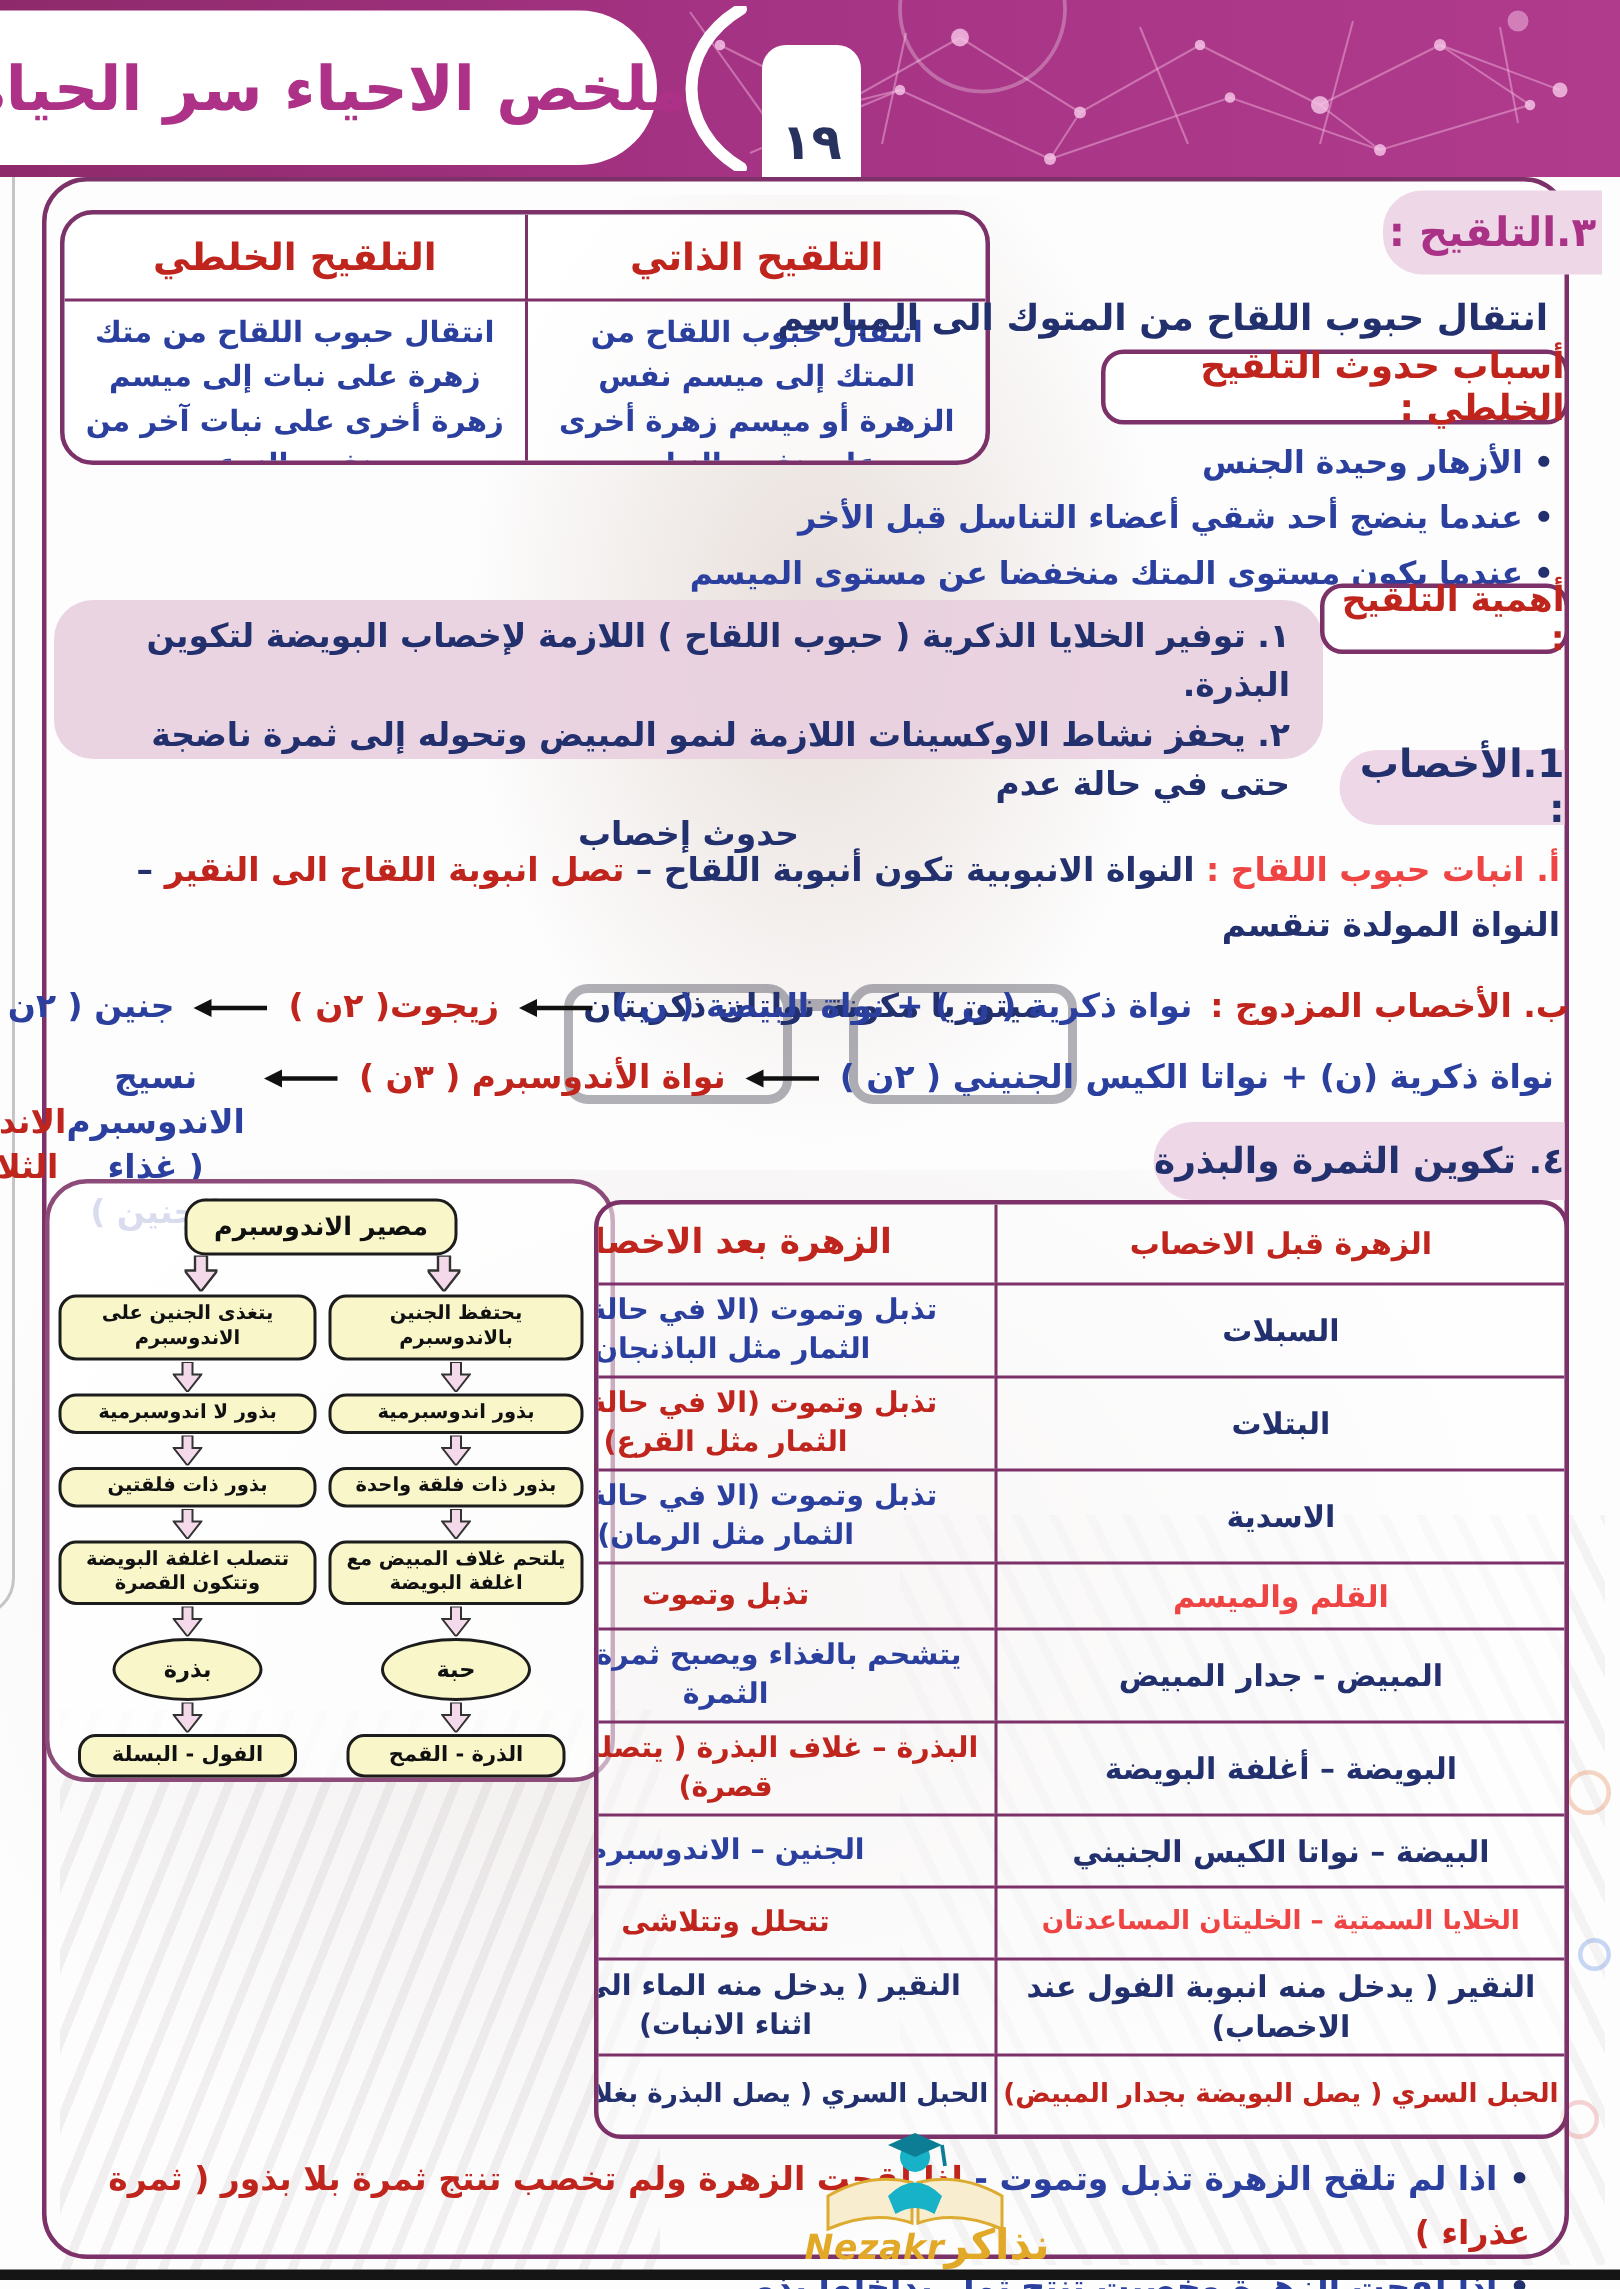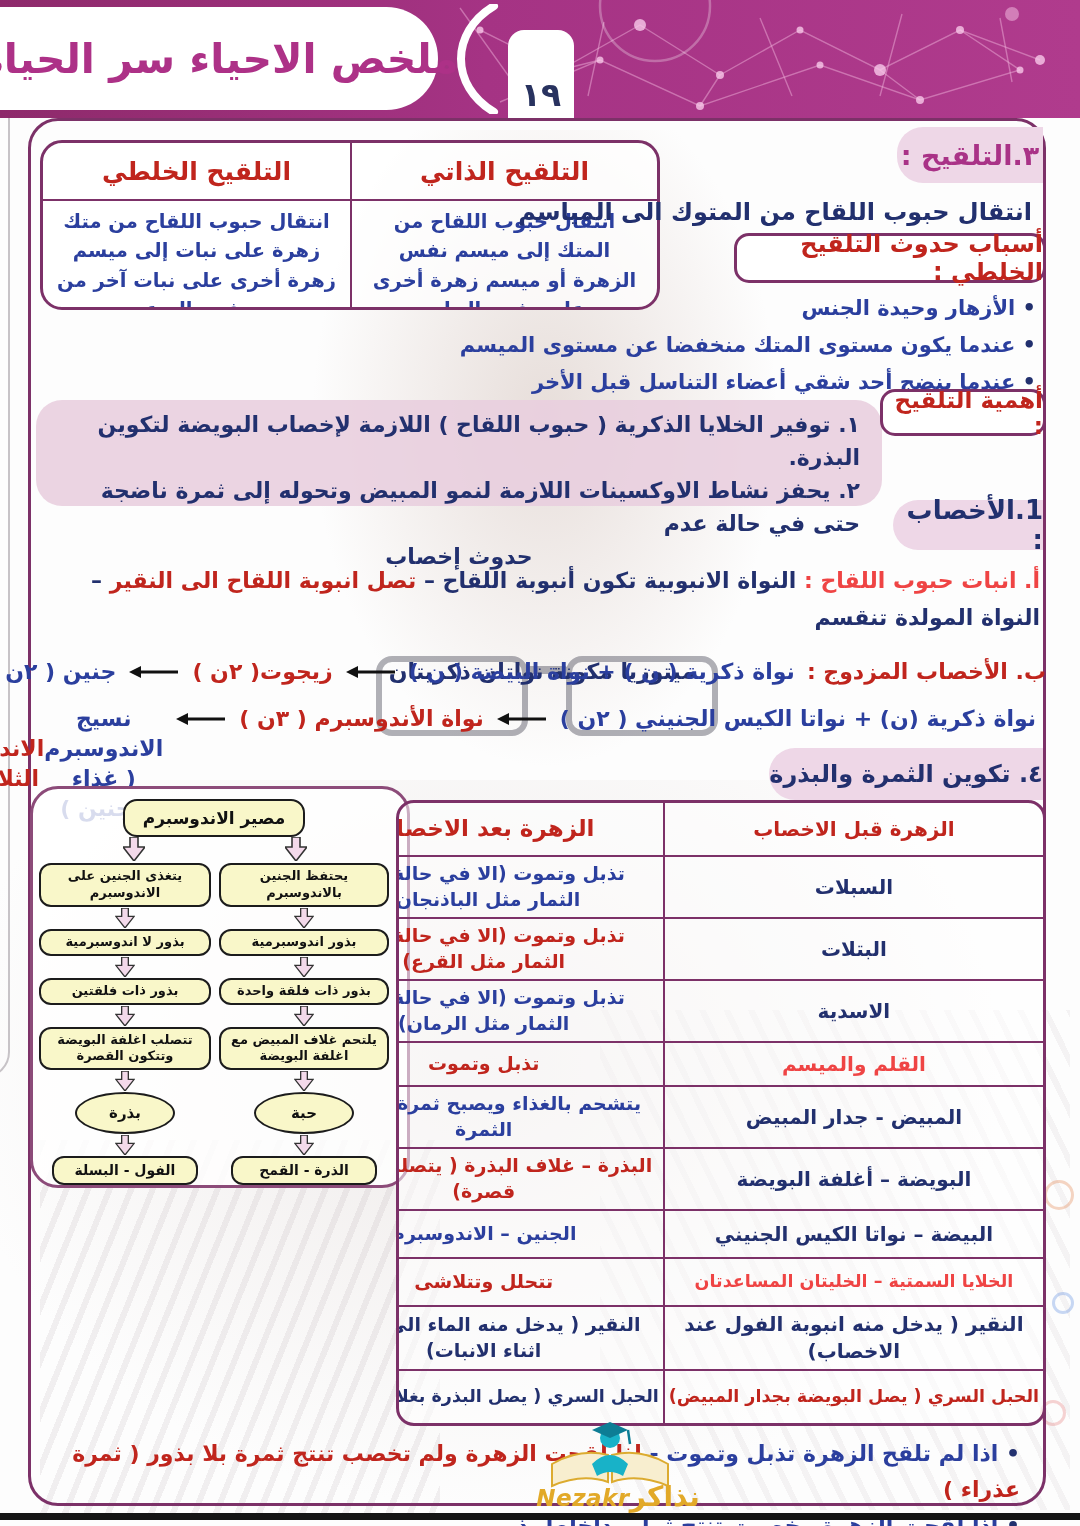--- a/index.html
+++ b/index.html
@@ -52,21 +52,21 @@
     border:3px solid #7c3168;border-radius:22px;overflow:hidden;background:rgba(255,255,255,.72);
     display:grid;grid-template-columns:1fr 1fr;grid-template-rows:58px 1fr}
   .cmp-cell{display:flex;align-items:center;justify-content:center;text-align:center;font-weight:bold}
   .cmp-head{font-size:25px;border-bottom:2.5px solid #7c3168}
   .cmp-body{font-size:19.5px;line-height:1.5;padding:6px 12px}
   .col-self{border-left:2.5px solid #7c3168}
 
   
   .pill{position:absolute;background:#eed7e7;display:flex;align-items:center;justify-content:center;
     font-weight:bold;z-index:3;border-radius:26px 0 0 26px}
-  .pill-pollination{left:897px;top:127px;width:146px;height:56px;font-size:27px}
+  .pill-pollination{left:922px;top:127px;width:146px;height:56px;font-size:27px}
   .pill-fert{left:893px;top:500px;width:150px;height:50px;font-size:26px}
   .pill-fruit{left:769px;top:748px;width:274px;height:52px;font-size:24px}
   .frame-label{position:absolute;background:#fff;border:3px solid #7c3168;border-radius:15px;
     display:flex;align-items:center;justify-content:center;font-weight:bold;z-index:3}
   .lbl-reasons{left:734px;top:233px;width:312px;height:50px;font-size:24px}
   .lbl-importance{left:880px;top:389px;width:166px;height:47px;font-size:23px}
 
   .def-line{position:absolute;right:48px;top:198px;white-space:nowrap;
     font-size:24px;font-weight:bold;z-index:2}
   .bullets{position:absolute;right:44px;top:290px;z-index:2;list-style:none}
@@ -199,22 +199,22 @@
     <div class="cmp-cell cmp-head t-red">التلقيح الخلطي</div>
     <div class="cmp-cell cmp-body col-self t-blue">انتقال حبوب اللقاح من المتك إلى ميسم نفس الزهرة أو ميسم زهرة أخرى على نفس النبات</div>
     <div class="cmp-cell cmp-body t-blue">انتقال حبوب اللقاح من متك زهرة على نبات إلى ميسم زهرة أخرى على نبات آخر من نفس النوع</div>
   </div>
 
   <div class="pill pill-pollination t-magenta">٣.التلقيح :</div>
   <div class="def-line t-navy">انتقال حبوب اللقاح من المتوك الى المياسم</div>
   <div class="frame-label lbl-reasons t-red">أسباب حدوث التلقيح الخلطي :</div>
   <ul class="bullets t-blue">
     <li>الأزهار وحيدة الجنس</li>
+    <li>عندما ينضج أحد شقي أعضاء التناسل قبل الأخر</li>
     <li>عندما يكون مستوى المتك منخفضا عن مستوى الميسم</li>
-    <li>عندما ينضج أحد شقي أعضاء التناسل قبل الأخر</li>
   </ul>
 
   <div class="frame-label lbl-importance t-red">أهمية التلقيح :</div>
   <div class="imp-box t-navy">
     <div>١. توفير الخلايا الذكرية ( حبوب اللقاح ) اللازمة لإخصاب البويضة لتكوين البذرة.</div>
     <div>٢. يحفز نشاط الاوكسينات اللازمة لنمو المبيض وتحوله إلى ثمرة ناضجة حتى في حالة عدم</div>
     <div class="center">حدوث إخصاب</div>
   </div>
 
   <div class="pill pill-fert t-navy">1.الأخصاب :</div>

